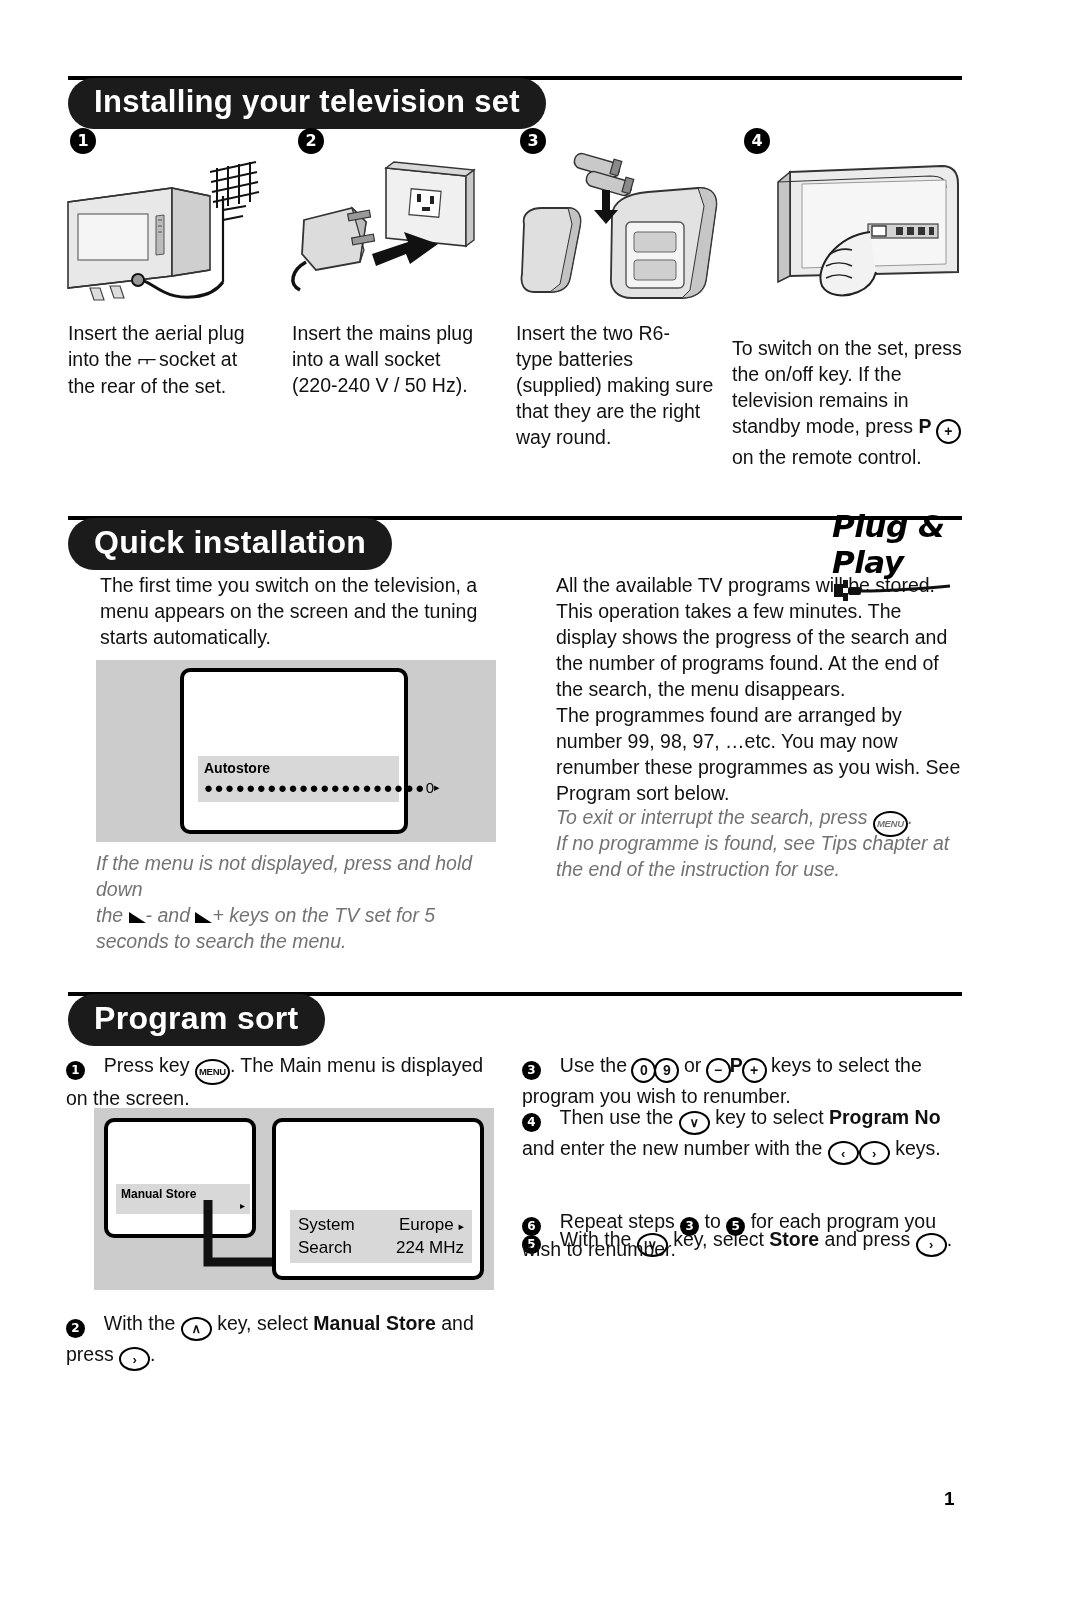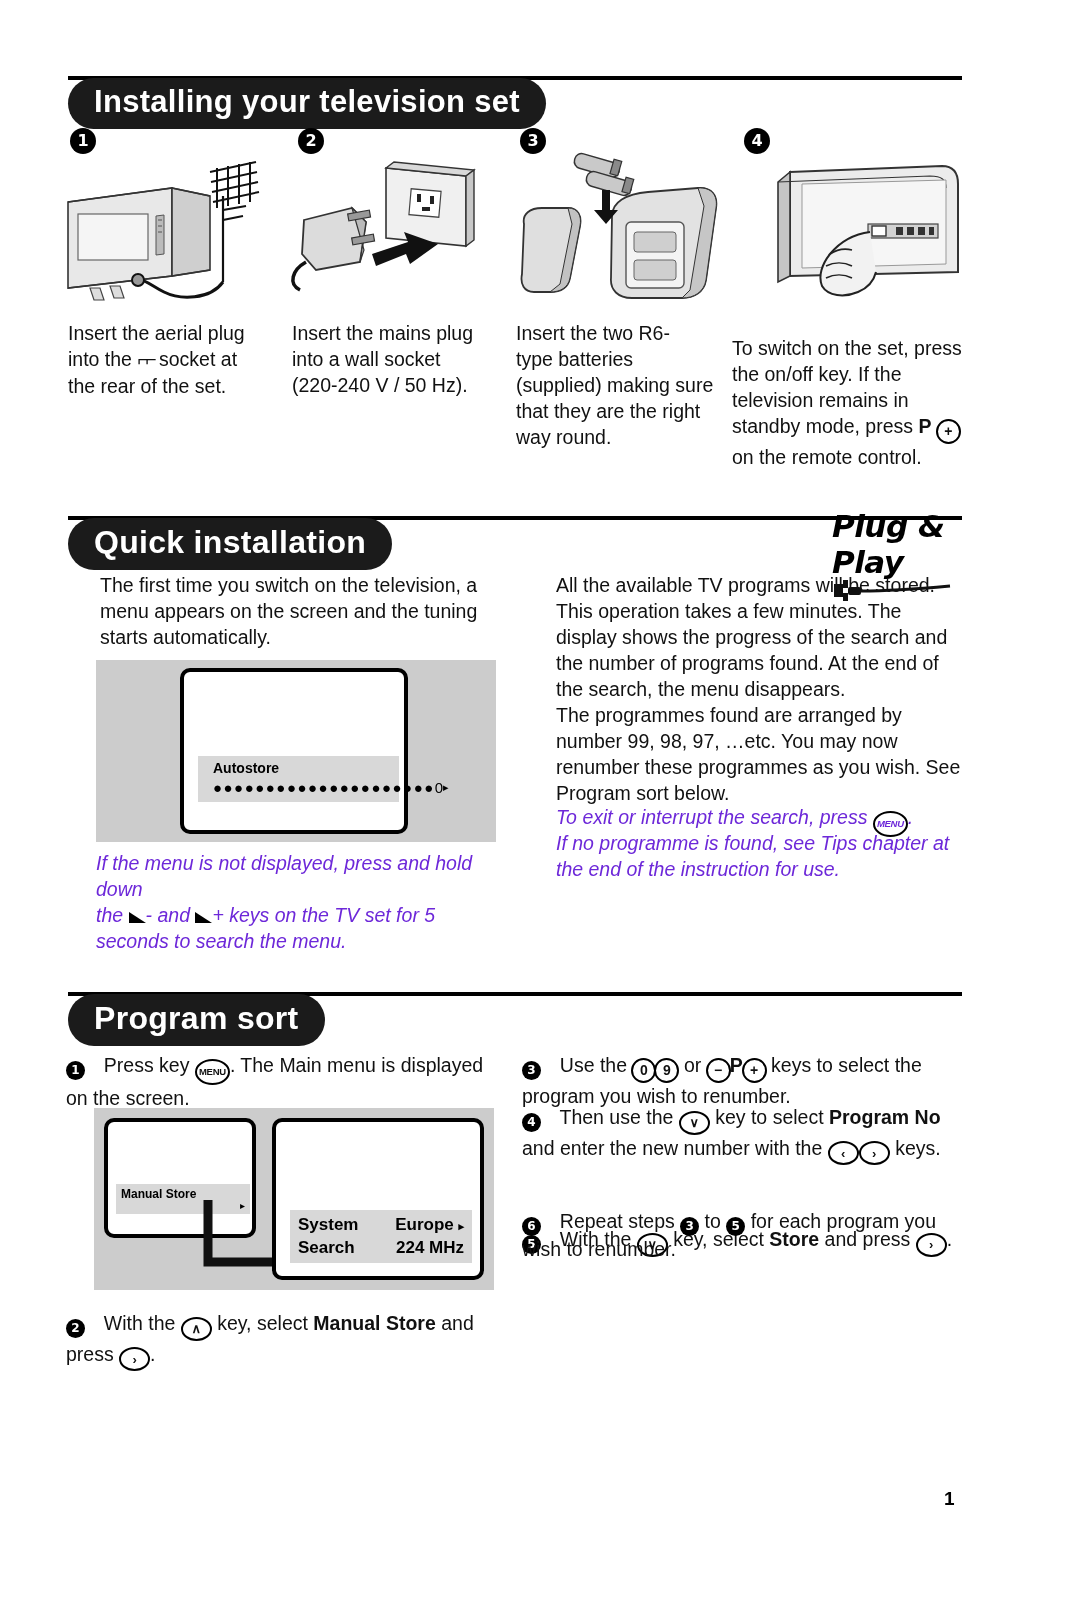--- a/index.html
+++ b/index.html
@@ -34,36 +34,36 @@
     display:inline-flex;align-items:center;justify-content:center;
     background:#000;color:#fff;border-radius:50%;
     font-weight:bold;font-family:"DejaVu Sans",sans-serif;
     line-height:1;
   }
   .num.big{width:26px;height:26px;font-size:16px;}
   .num.sm{width:19px;height:19px;font-size:12px;vertical-align:-2px;}
 
   
   .body-txt{font-size:19.5px;line-height:26px;color:#111;}
-  .ital{font-style:italic;color:#6d28d9;}
+  .ital{font-style:italic;color:#737373;}
   b{font-weight:bold;}
 
   
   .illus{position:absolute;}
   .grayscreen{background:#cccccc;}
   .tvscreen{
     background:#fff;border:4px solid #000;border-radius:10px;
     position:absolute;
   }
   .menubox{
     position:absolute;background:#d8d8d8;
     font-family:"Liberation Sans",sans-serif;
   }
   .menubox .mtitle{font-weight:bold;font-size:14px;}
-  .menurow{display:flex;justify-content:space-between;font-weight:bold;font-size:17px;line-height:21px;}
+  .menurow{display:flex;justify-content:space-between;font-weight:normal;font-size:17px;line-height:21px;}
 
   .dots{letter-spacing:1.5px;font-size:15px;line-height:14px;}
 
   
   .key{
     display:inline-flex;align-items:center;justify-content:center;
     border:2px solid #000;border-radius:50%;
     font-weight:bold;line-height:1;vertical-align:-3px;
     font-family:"Liberation Sans",sans-serif;
   }
@@ -245,21 +245,21 @@
       <rect x="11" y="15" width="5" height="8" fill="#111"></rect>
       <rect x="16" y="9" width="13" height="8" rx="2" fill="#111"></rect>
       <path d="M29 13 C 55 13, 85 11, 118 8" fill="none" stroke="#111" stroke-width="3"></path>
     </svg>
   </div>
 
   <div class="body-txt" style="position:absolute;left:100px;top:572px;width:400px;">The first time you switch on the television, a menu appears on the screen and the tuning starts automatically.</div>
 
   <div class="illus grayscreen" style="left:96px;top:660px;width:400px;height:182px;">
     <div class="tvscreen" style="left:84px;top:8px;width:228px;height:166px;box-sizing:border-box;">
-      <div class="menubox" style="left:14px;top:84px;width:201px;padding:4px 6px 6px 15px;box-sizing:border-box;">
+      <div class="menubox" style="left:14px;top:84px;width:201px;padding:4px 6px 6px 6px;box-sizing:border-box;">
         <div class="mtitle">Autostore</div>
         <div style="display:flex;align-items:center;justify-content:space-between;margin-top:3px;">
           <span class="dots">●●●●●●●●●●●●●●●●●●●●●</span>
           <span style="font-size:15px;font-weight:normal;">0</span>
           <span style="font-size:11px;">▸</span>
         </div>
       </div>
     </div>
   </div>
 

